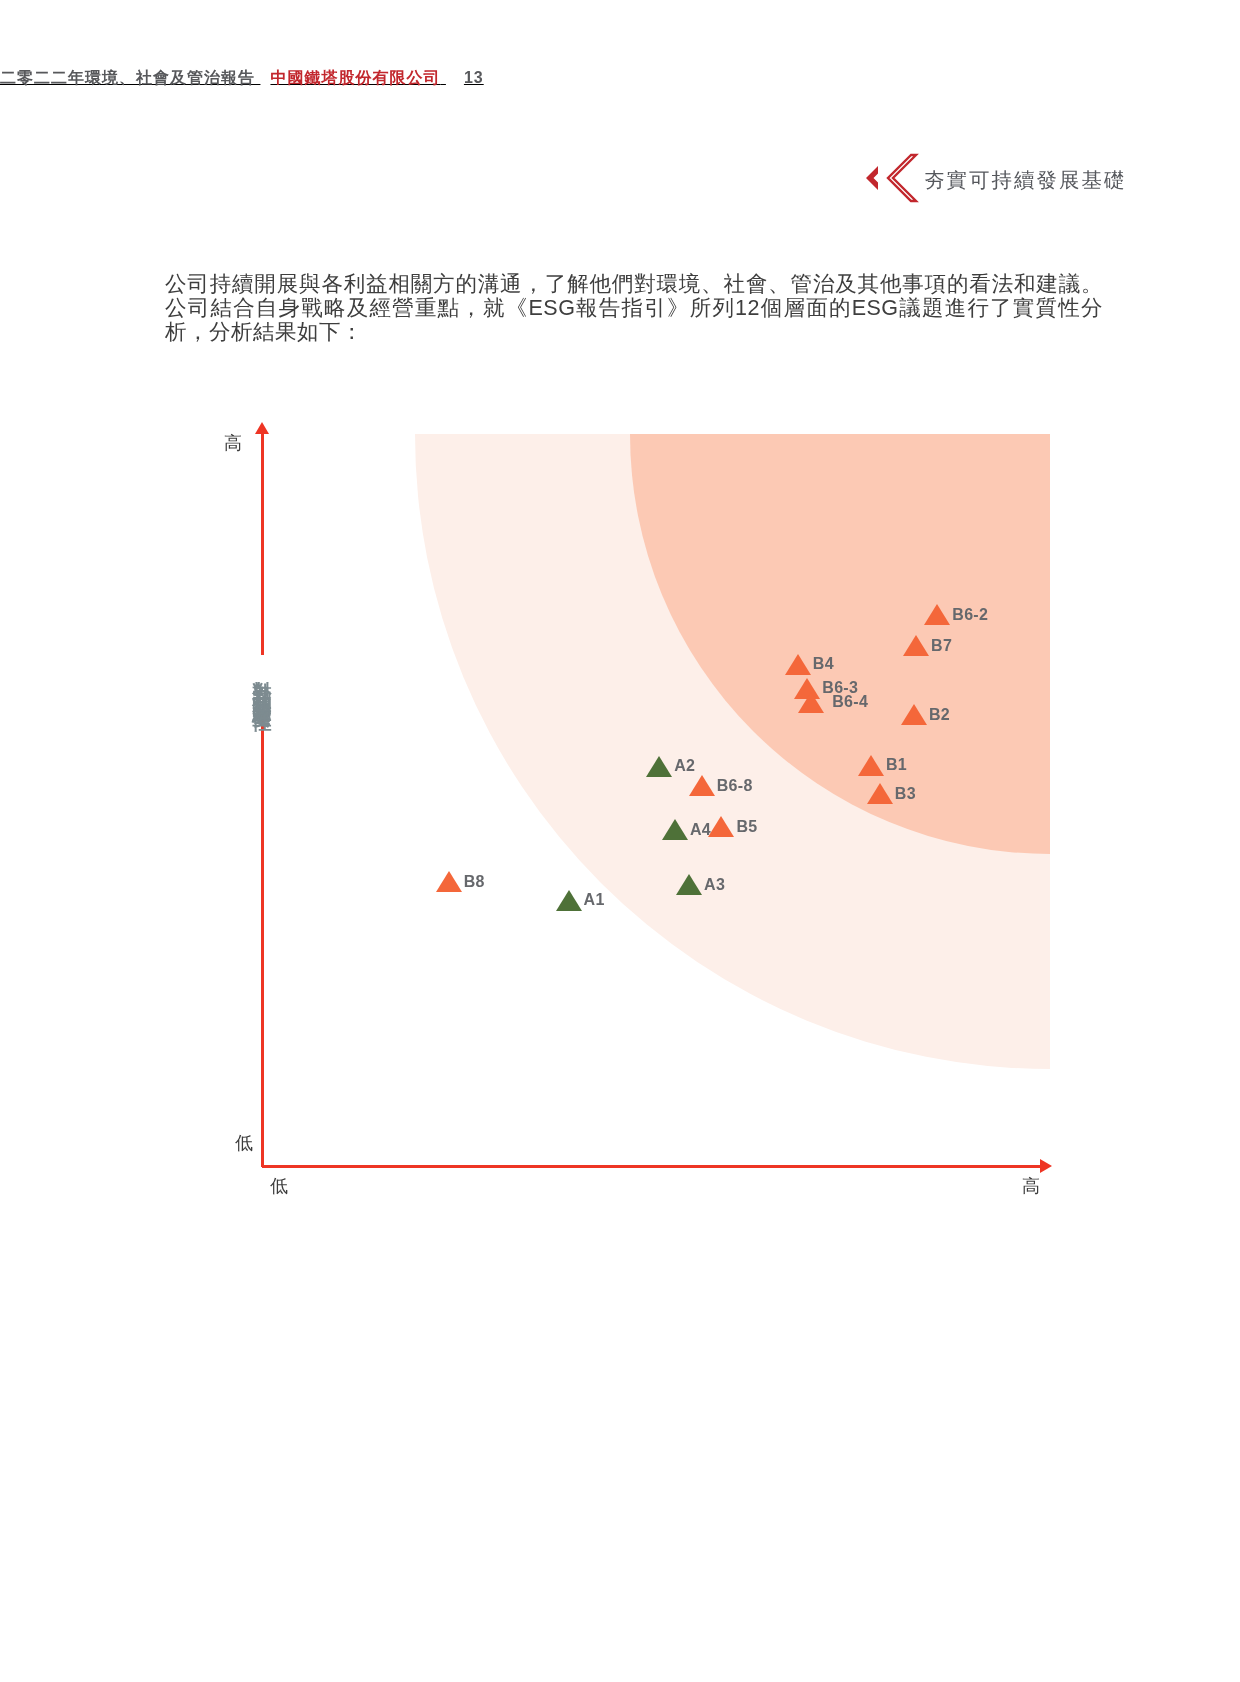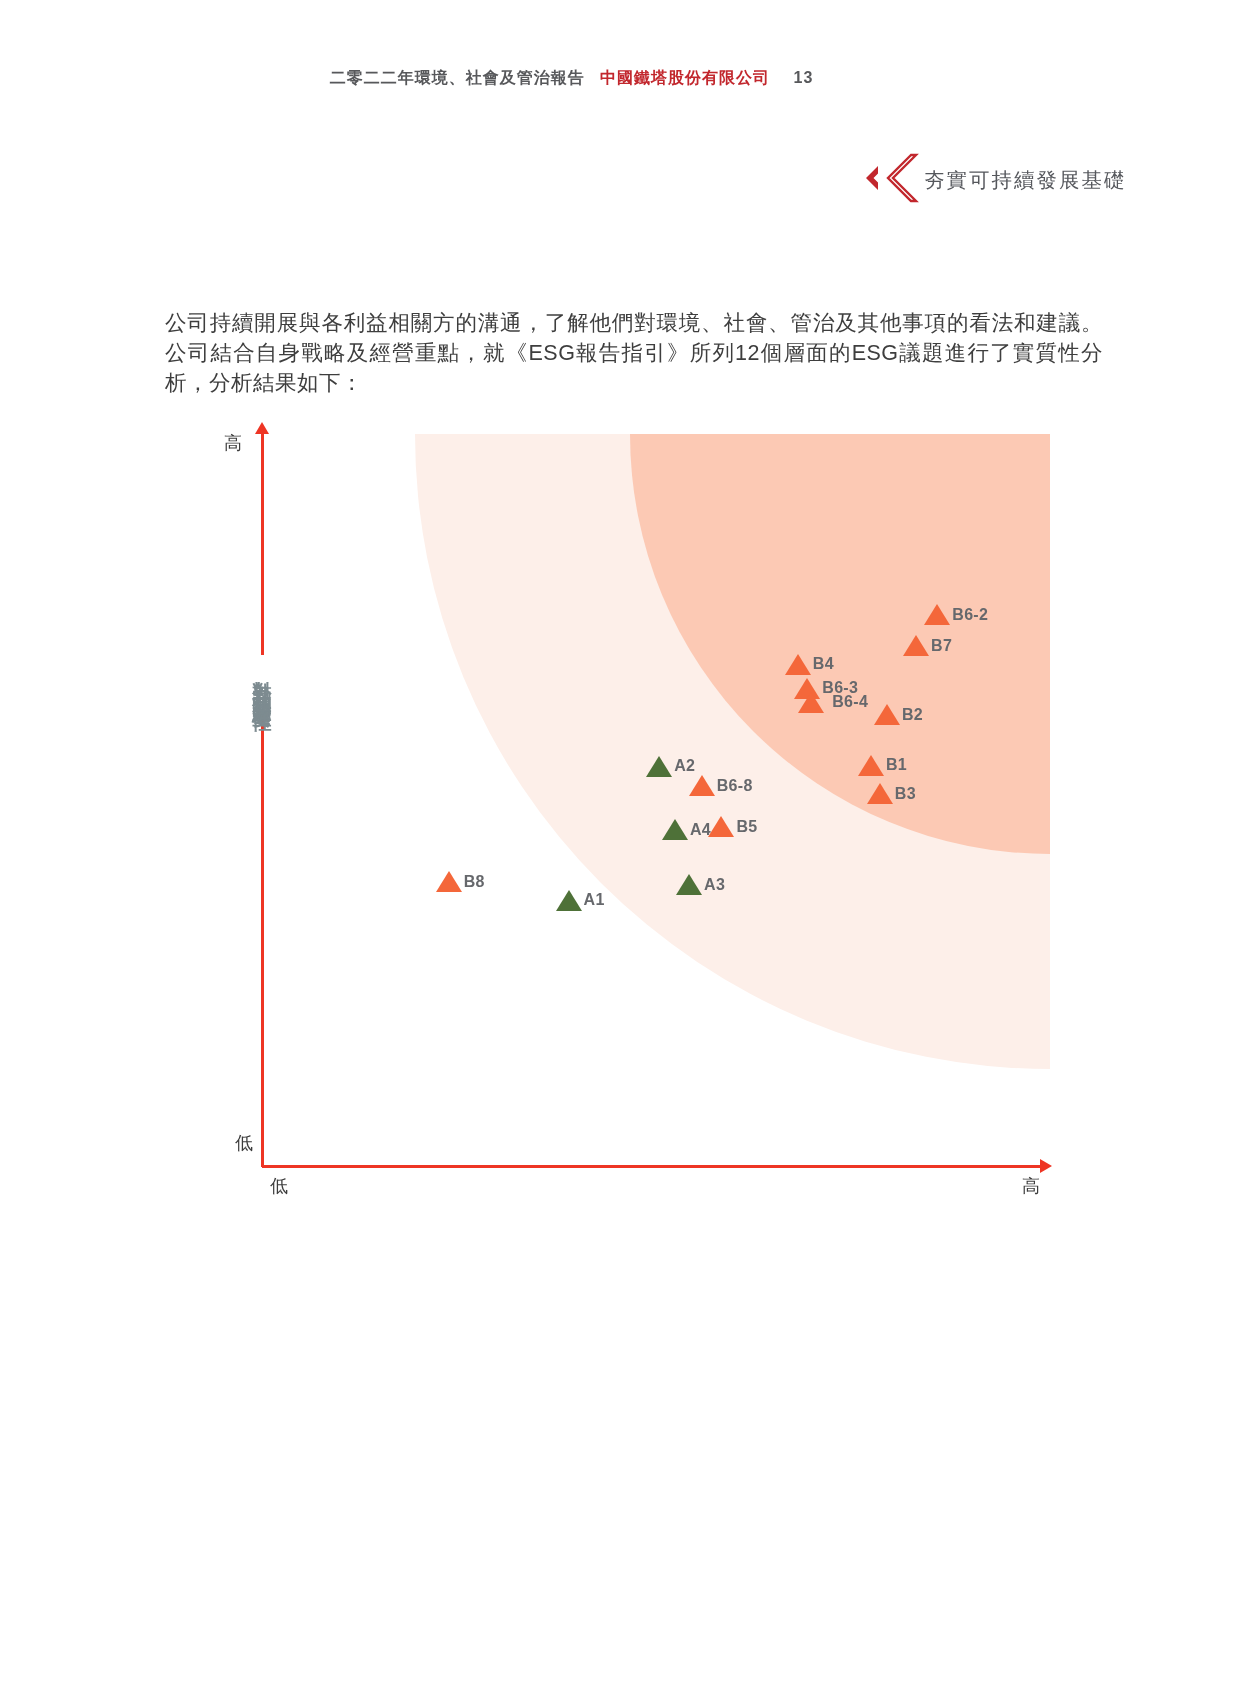--- a/index.html
+++ b/index.html
@@ -1,35 +1,35 @@
 <!DOCTYPE html>
 <html><head>
 <meta charset="utf-8">
 <style>
   html,body{margin:0;padding:0;background:#ffffff;}
   .page{position:relative;width:1240px;height:1682px;background:#ffffff;overflow:hidden;
         font-family:"Liberation Sans","DejaVu Sans",sans-serif;}
 
   
-  .header{position:absolute;top:68px;left:0;right:97px;text-align:center;font-size:16px;
-          font-weight:bold;letter-spacing:1px;white-space:nowrap;}
+  .header{position:absolute;top:68px;left:0;right:97px;text-align:left;font-size:16px;
+          font-weight:bold;letter-spacing:1px;white-space:nowrap;text-decoration:underline;}
   .header .h-gray{color:#57585b;}
   .header .h-red{color:#c2272d;margin-left:10px;}
   .header .h-page{color:#57585b;margin-left:18px;font-weight:600;}
 
   
   .banner{position:absolute;top:150px;left:0;width:1105px;height:58px;}
   .banner .chev{position:absolute;left:864px;top:2px;}
   .banner .b-title{position:absolute;left:924px;top:16px;font-size:20.5px;color:#55575c;
                    letter-spacing:2px;font-weight:500;white-space:nowrap;}
 
   
   .para{position:absolute;left:165px;width:938px;color:#3e3e3e;font-size:21.5px;
         text-align:justify;letter-spacing:0.5px;}
-  .para.intro{top:272px;line-height:30px;margin-top:36px;}
+  .para.intro{top:272px;line-height:24px;}
   .para.closing{top:1243px;line-height:45px;}
 
   
   .plot{position:absolute;left:262px;top:434px;width:788px;height:733px;overflow:hidden;}
   .band{position:absolute;border-radius:50%;}
   .marker{position:absolute;}
   .tri{width:0;height:0;border-left:13px solid transparent;border-right:13px solid transparent;}
   .mlabel{position:absolute;left:28px;top:50%;transform:translateY(-50%);font-size:16px;
           font-weight:600;color:#66686c;white-space:nowrap;letter-spacing:0.3px;}
 
@@ -107,21 +107,21 @@
         <span class="mlabel" style="left: 34px;">B6-4</span>
       </div>
       <div class="marker" style="left: 662.316px; top: 170px; text-align: center;">
         <div class="tri" style="border-bottom: 21px solid rgb(244, 103, 58);"></div>
         <span class="mlabel">B6-2</span>
       </div>
       <div class="marker" style="left: 641.04px; top: 201.337px;">
         <div class="tri" style="border-bottom: 21px solid rgb(244, 103, 58);"></div>
         <span class="mlabel">B7</span>
       </div>
-      <div class="marker" style="left: 612px; top: 270.239px;">
+      <div class="marker" style="left: 639px; top: 270.239px;">
         <div class="tri" style="border-bottom: 21px solid rgb(244, 103, 58);"></div>
         <span class="mlabel">B2</span>
       </div>
       <div class="marker" style="left: 596px; top: 320.816px;">
         <div class="tri" style="border-bottom: 21px solid rgb(244, 103, 58);"></div>
         <span class="mlabel">B1</span>
       </div>
       <div class="marker" style="left: 604.792px; top: 349.403px;">
         <div class="tri" style="border-bottom: 21px solid rgb(244, 103, 58);"></div>
         <span class="mlabel">B3</span>

